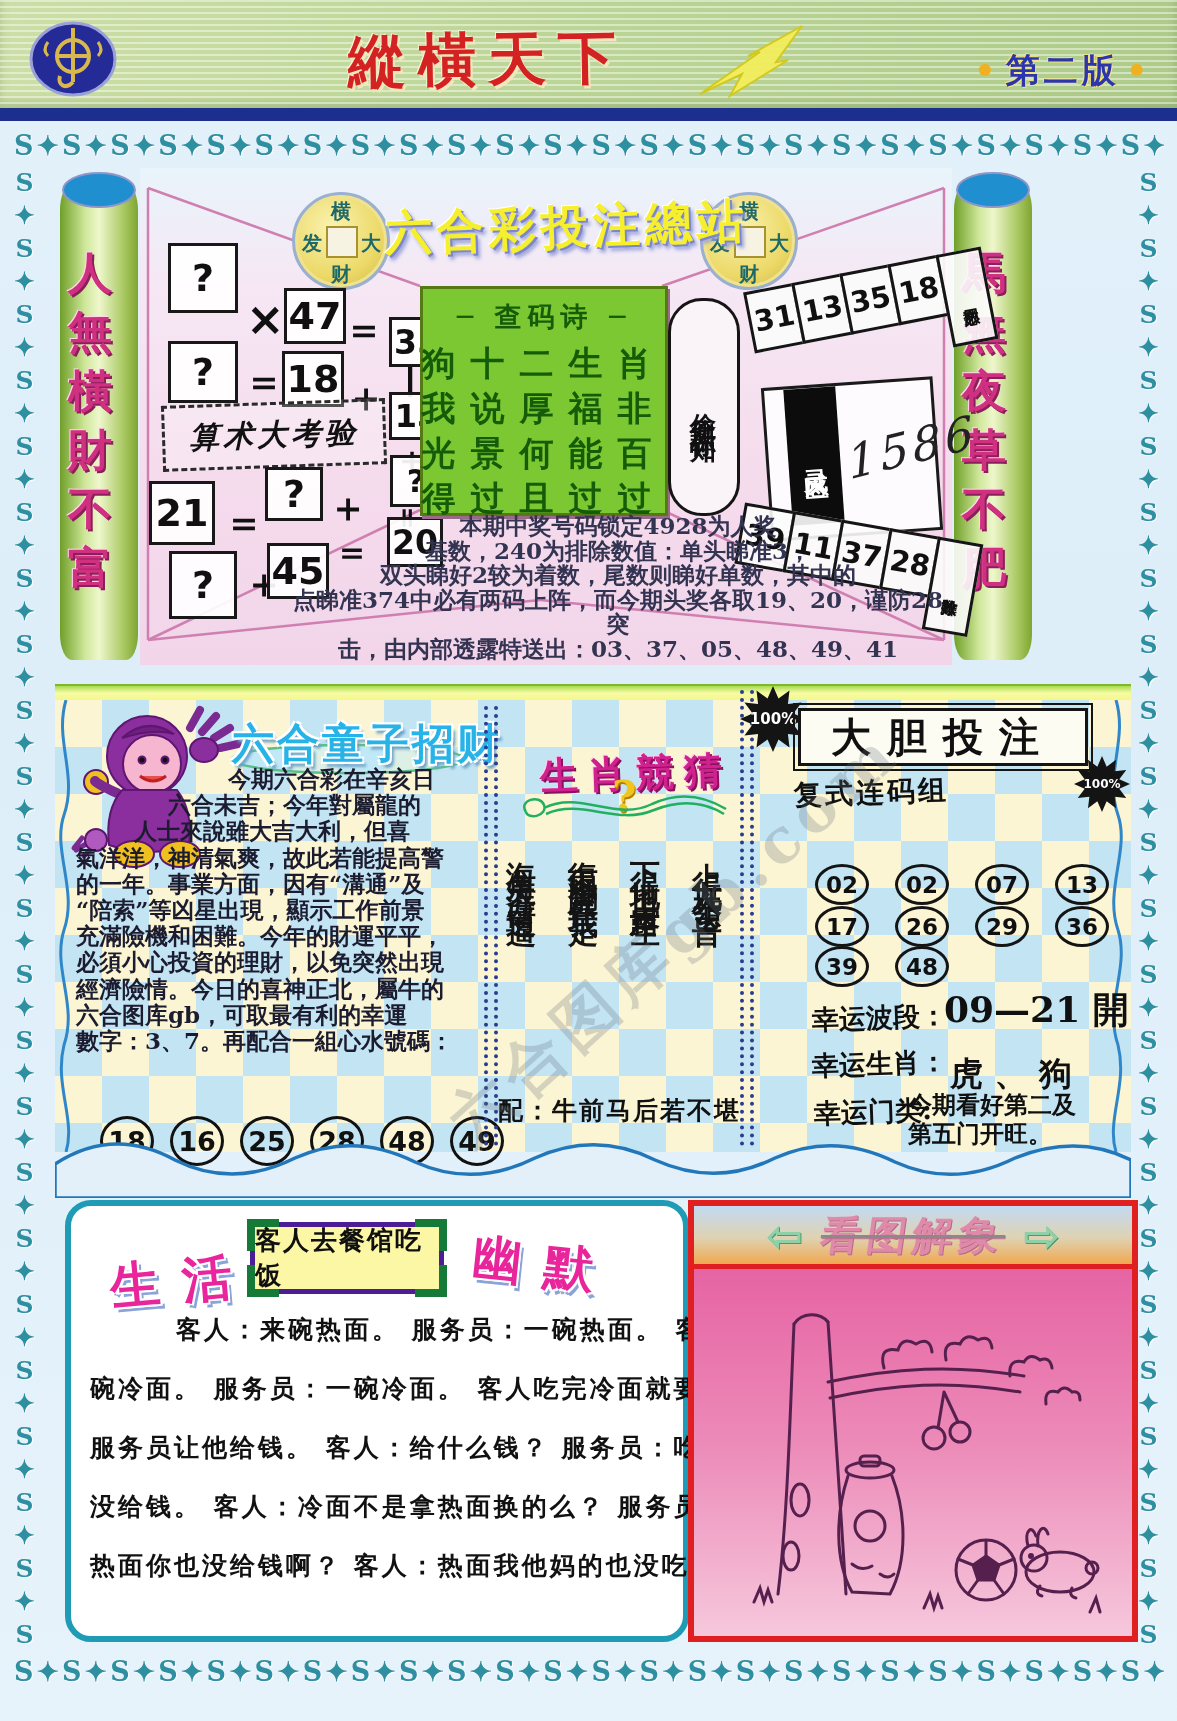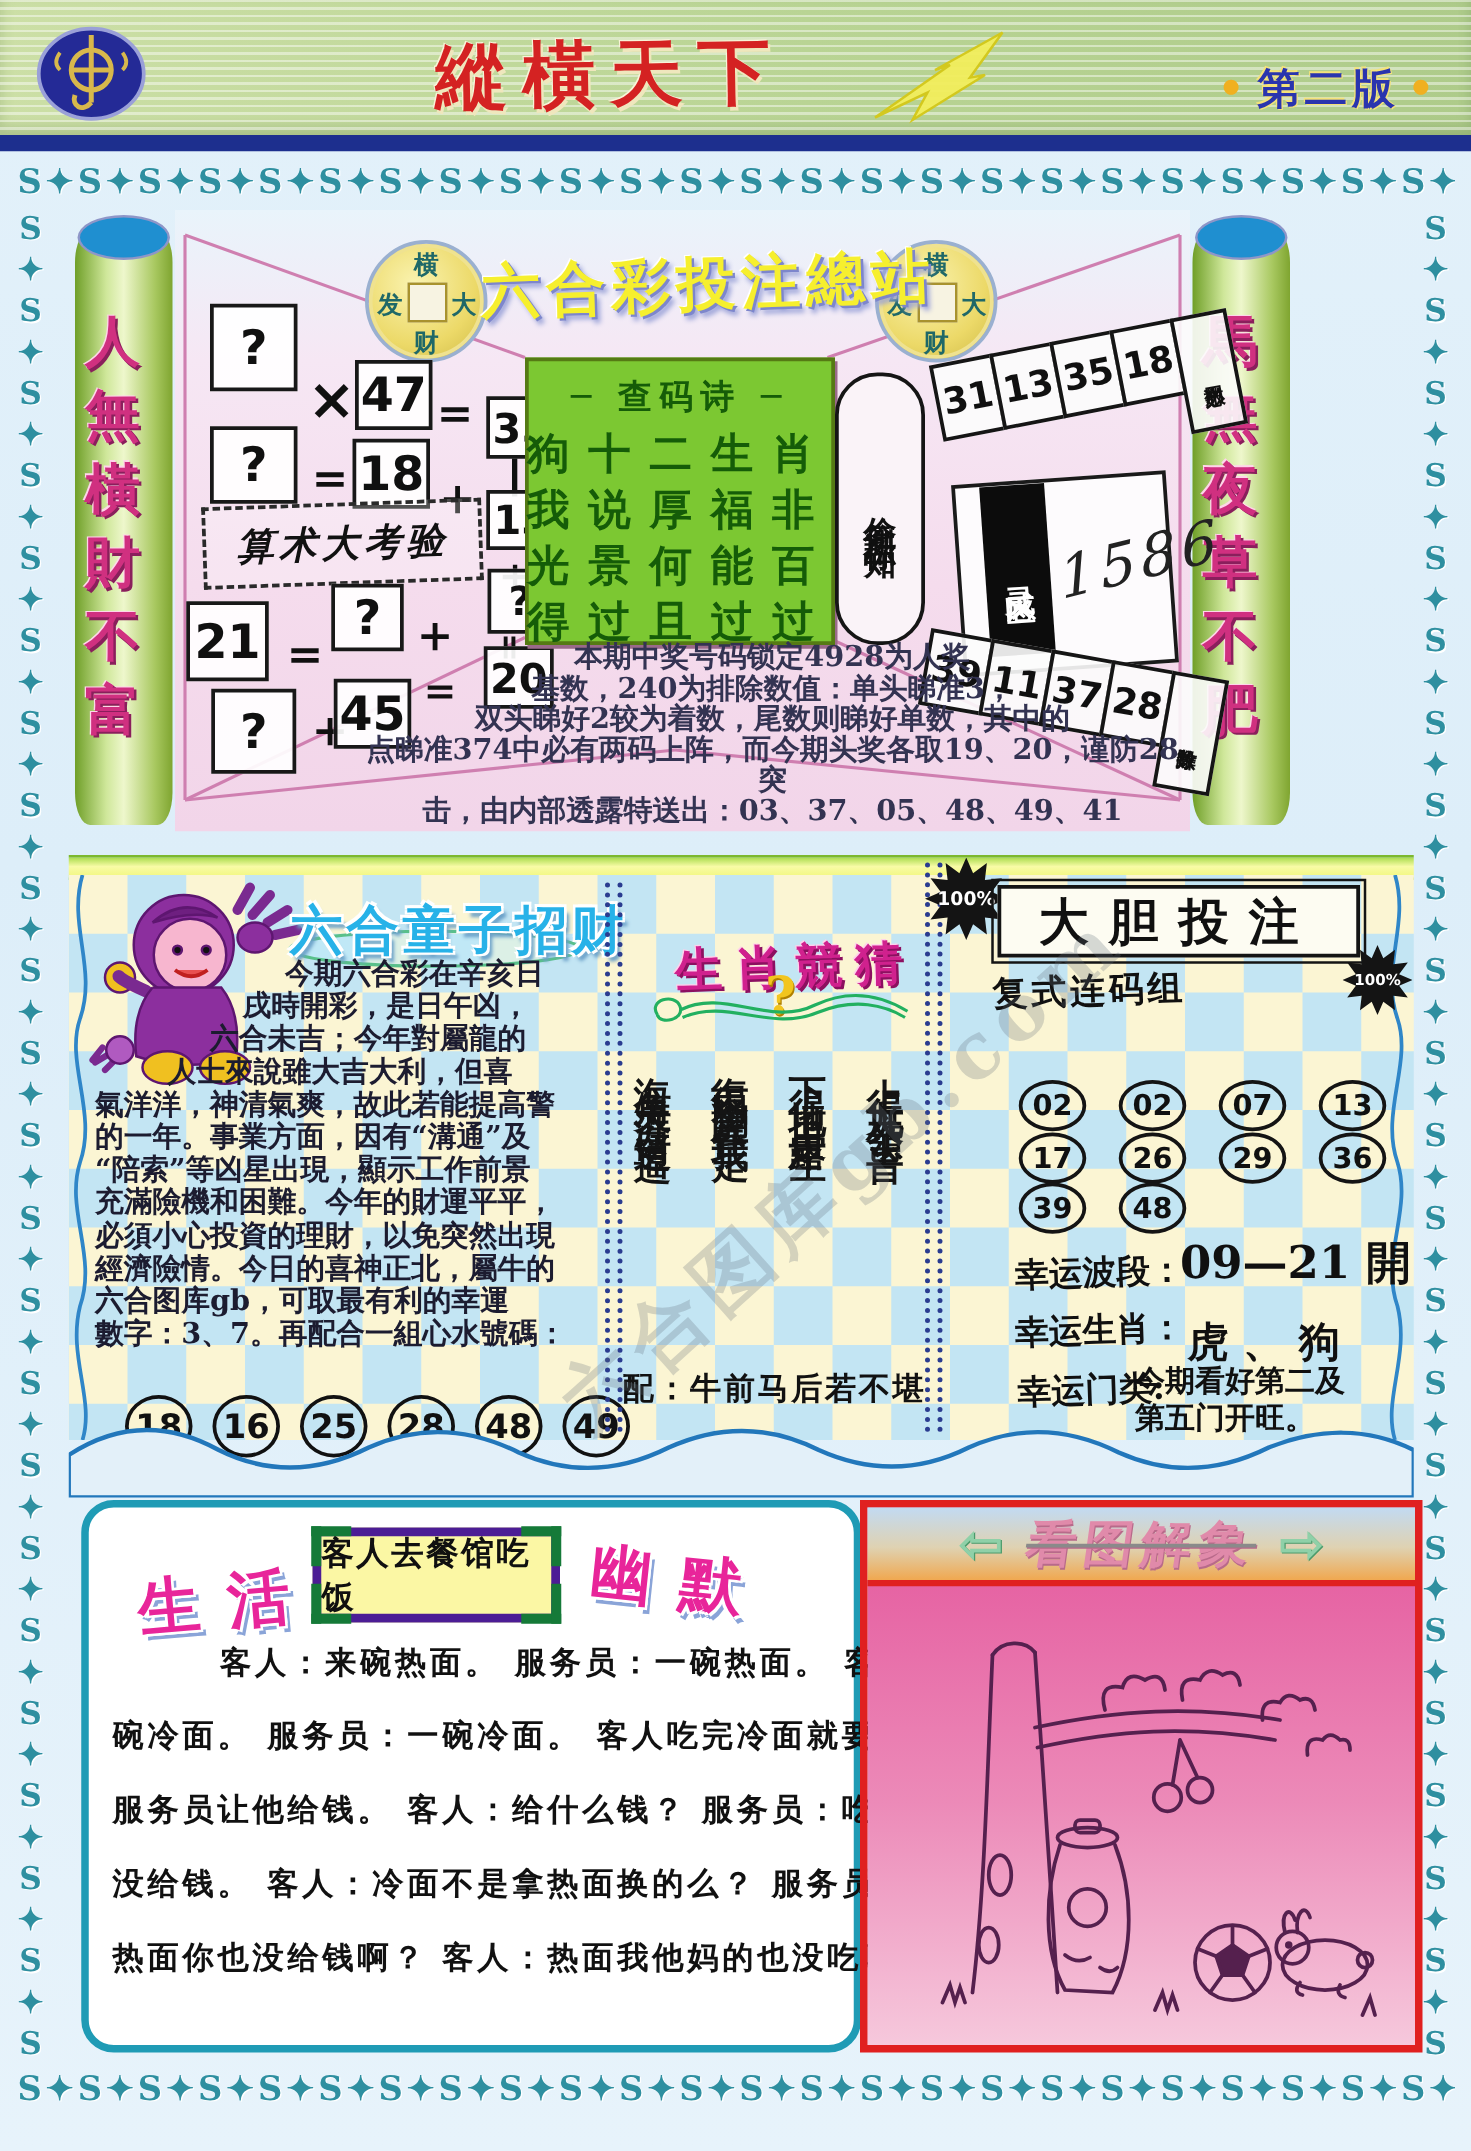--- a/index.html
+++ b/index.html
@@ -93,21 +93,21 @@
   .llabel{font:bold 27px "DejaVu Serif",serif;color:#101010;transform:rotate(-2deg);white-space:nowrap}
   .lvalue{font:bold 36px "DejaVu Serif",serif;color:#101010;white-space:nowrap}
   .door{font:bold 24px "DejaVu Serif",serif;color:#101010;line-height:29px;white-space:nowrap}
   .wm{font:bold 62px "DejaVu Serif",serif;color:rgba(100,112,124,.26);letter-spacing:8px;
     transform:rotate(-42deg);transform-origin:left top;white-space:nowrap}
   
   .jpanel{background:#ffffff;border:6px solid #1f9bb5;border-radius:26px}
   .jword{font:bold 50px "DejaVu Serif",serif;color:#e8259a;letter-spacing:22px;white-space:nowrap;
     text-shadow:-2px -2px 0 #fff,2px -2px 0 #fff,-2px 2px 0 #fff,2px 2px 0 #fff,4px 5px 0 #8aa4d8;
     transform:rotate(-5deg)}
-  .topic{background:#fbf7a4;border:7px solid #4c1d95;display:flex;align-items:center;justify-content:flex-start}
+  .topic{background:#fbf7a4;border:5px solid #4c1d95;display:flex;align-items:center;justify-content:flex-start}
   .topic span{font:bold 26px "DejaVu Serif",serif;color:#101010;letter-spacing:2px}
   .corner{position:absolute;width:24px;height:24px}
   .ctl{left:-8px;top:-8px;border-top:8px solid #157a38;border-left:8px solid #157a38}
   .ctr{right:-8px;top:-8px;border-top:8px solid #157a38;border-right:8px solid #157a38}
   .cbl{left:-8px;bottom:-8px;border-bottom:8px solid #157a38;border-left:8px solid #157a38}
   .cbr{right:-8px;bottom:-8px;border-bottom:8px solid #157a38;border-right:8px solid #157a38}
   .jtext div{font:600 25px "DejaVu Serif",serif;color:#111;line-height:59px;letter-spacing:3px;white-space:nowrap}
   .ppanel{border:6px solid #e02020;background:linear-gradient(180deg,#e4569c 0%,#ec8ab8 55%,#f6c8dc 100%)}
   .phead{position:absolute;left:0;top:0;right:0;height:58px;border-bottom:5px solid #e02020;
     background:linear-gradient(180deg,#c2daf2 0%,#dfd2b2 55%,#f0a850 100%);
@@ -299,21 +299,20 @@
 
 <div class="abs" style="left:228px;top:742px;width:240px;height:34px">
   <svg width="240" height="34" viewBox="0 0 240 34">
       <ellipse cx="120" cy="17" rx="116" ry="14" fill="rgba(190,235,250,.5)" stroke="#59c08a" stroke-width="2.5"></ellipse>
     </svg>
 </div>
 <div class="abs boytitle" style="left:232px;top:716px">六合童子招财</div>
 
 <div class="abs bpara" style="left:76px;top:766px;width:404px">
   <div style="padding-left:152px">今期六合彩在辛亥日</div>
-  <div style="padding-left:118px">戌時開彩，是日午凶，</div>
   <div style="padding-left:92px">六合未吉；今年對屬龍的</div>
   <div style="padding-left:58px">人士來說雖大吉大利，但喜</div>
   <div>氣洋洋，神清氣爽，故此若能提高警</div>
   <div>的一年。事業方面，因有“溝通”及</div>
   <div>“陪索”等凶星出現，顯示工作前景</div>
   <div>充滿險機和困難。今年的財運平平，</div>
   <div>必須小心投資的理財，以免突然出現</div>
   <div>經濟險情。今日的喜神正北，屬牛的</div>
   <div>六合图库gb，可取最有利的幸運</div>
   <div>數字：3、7。再配合一組心水號碼：</div>

